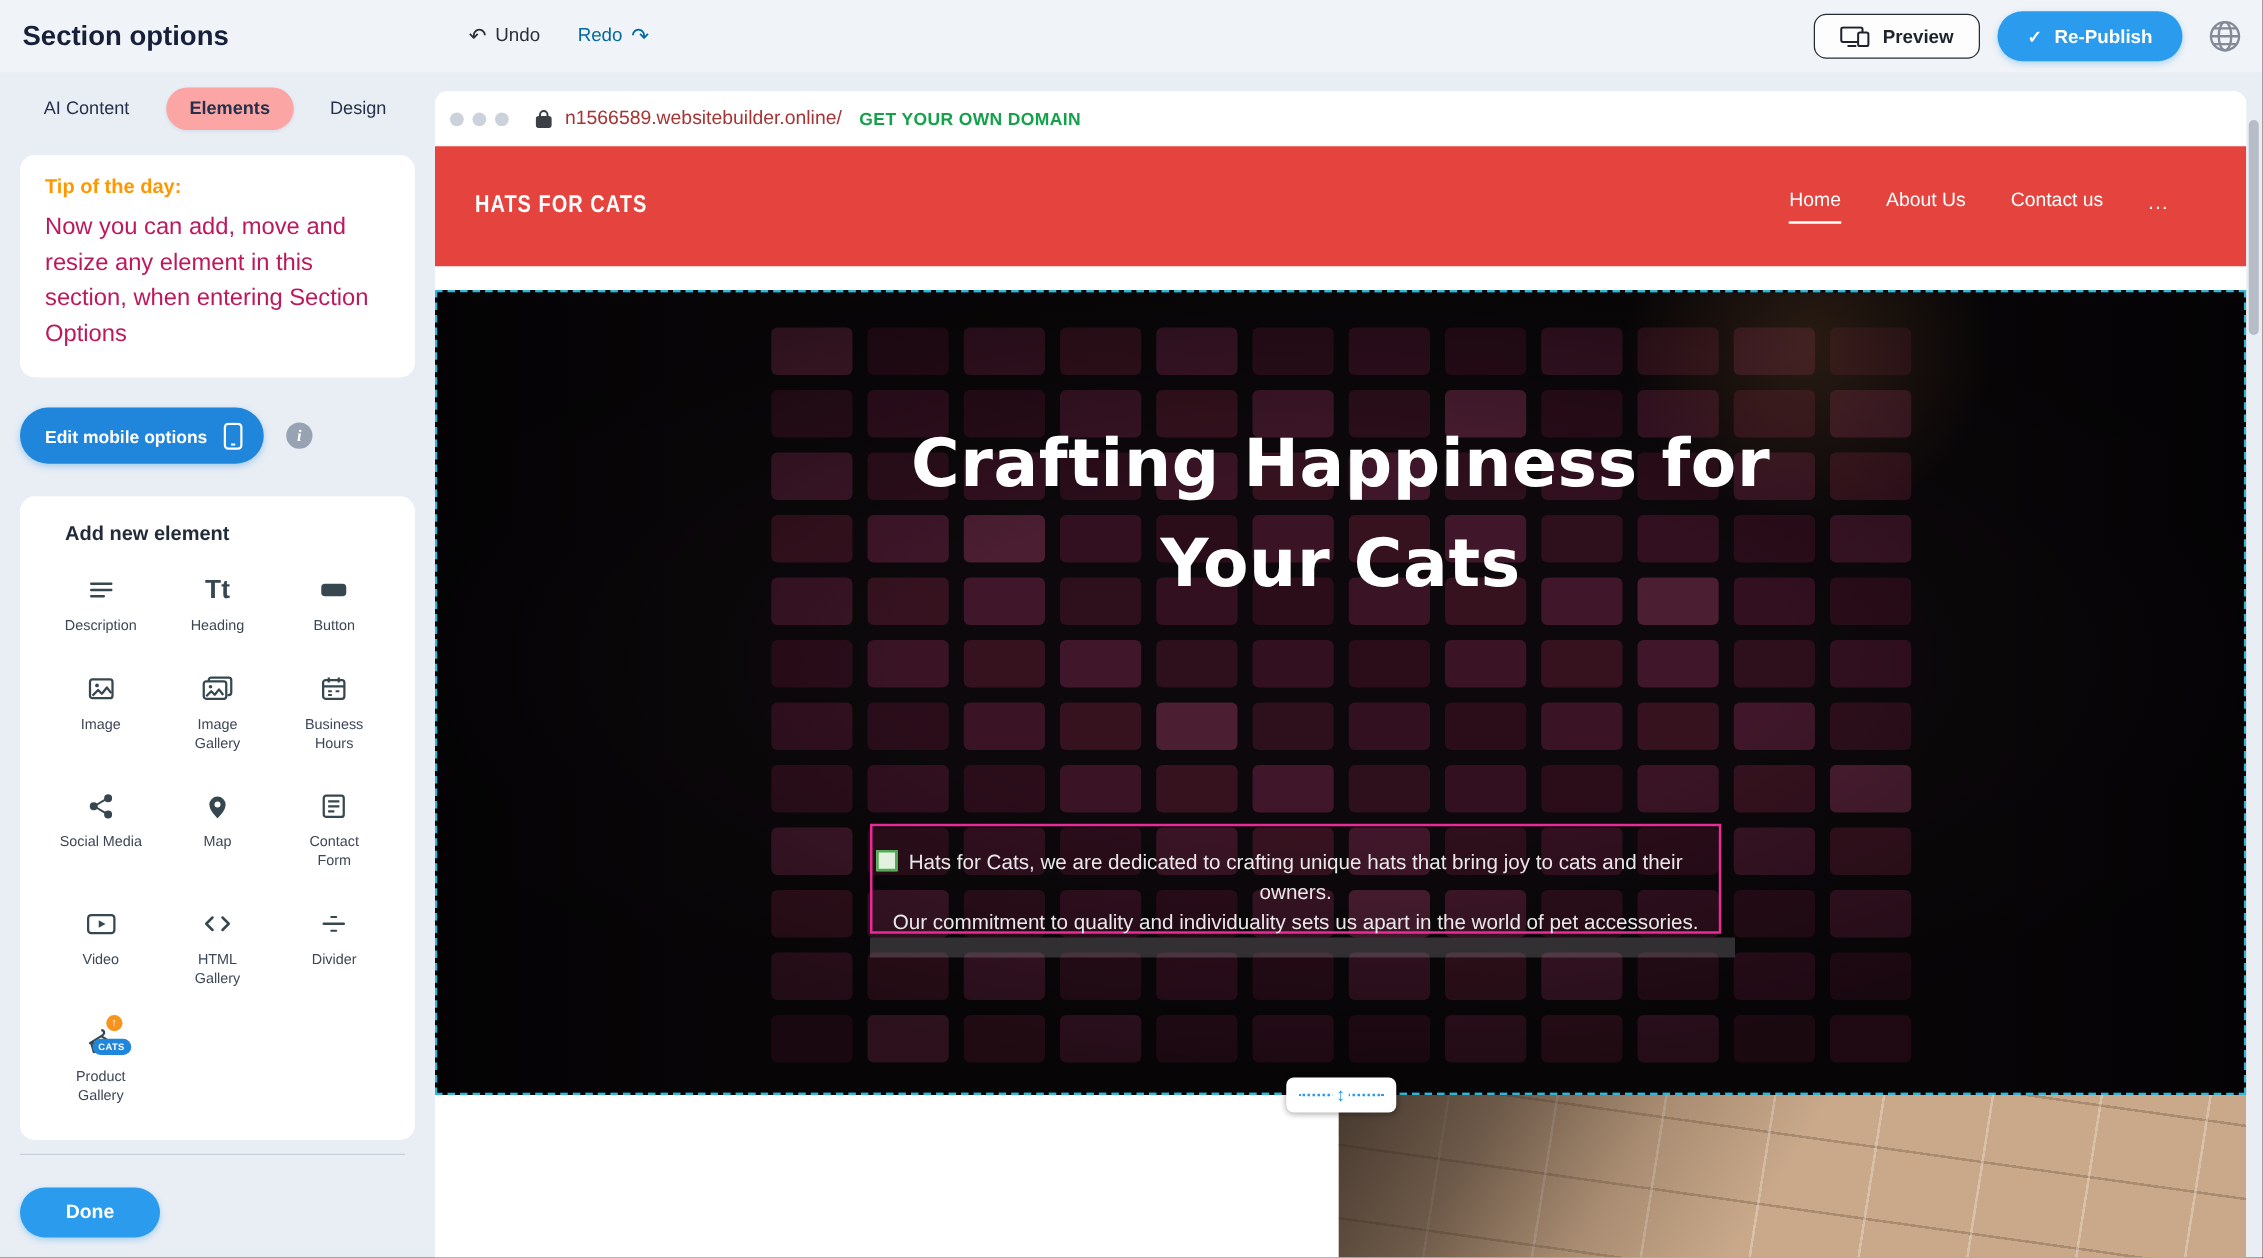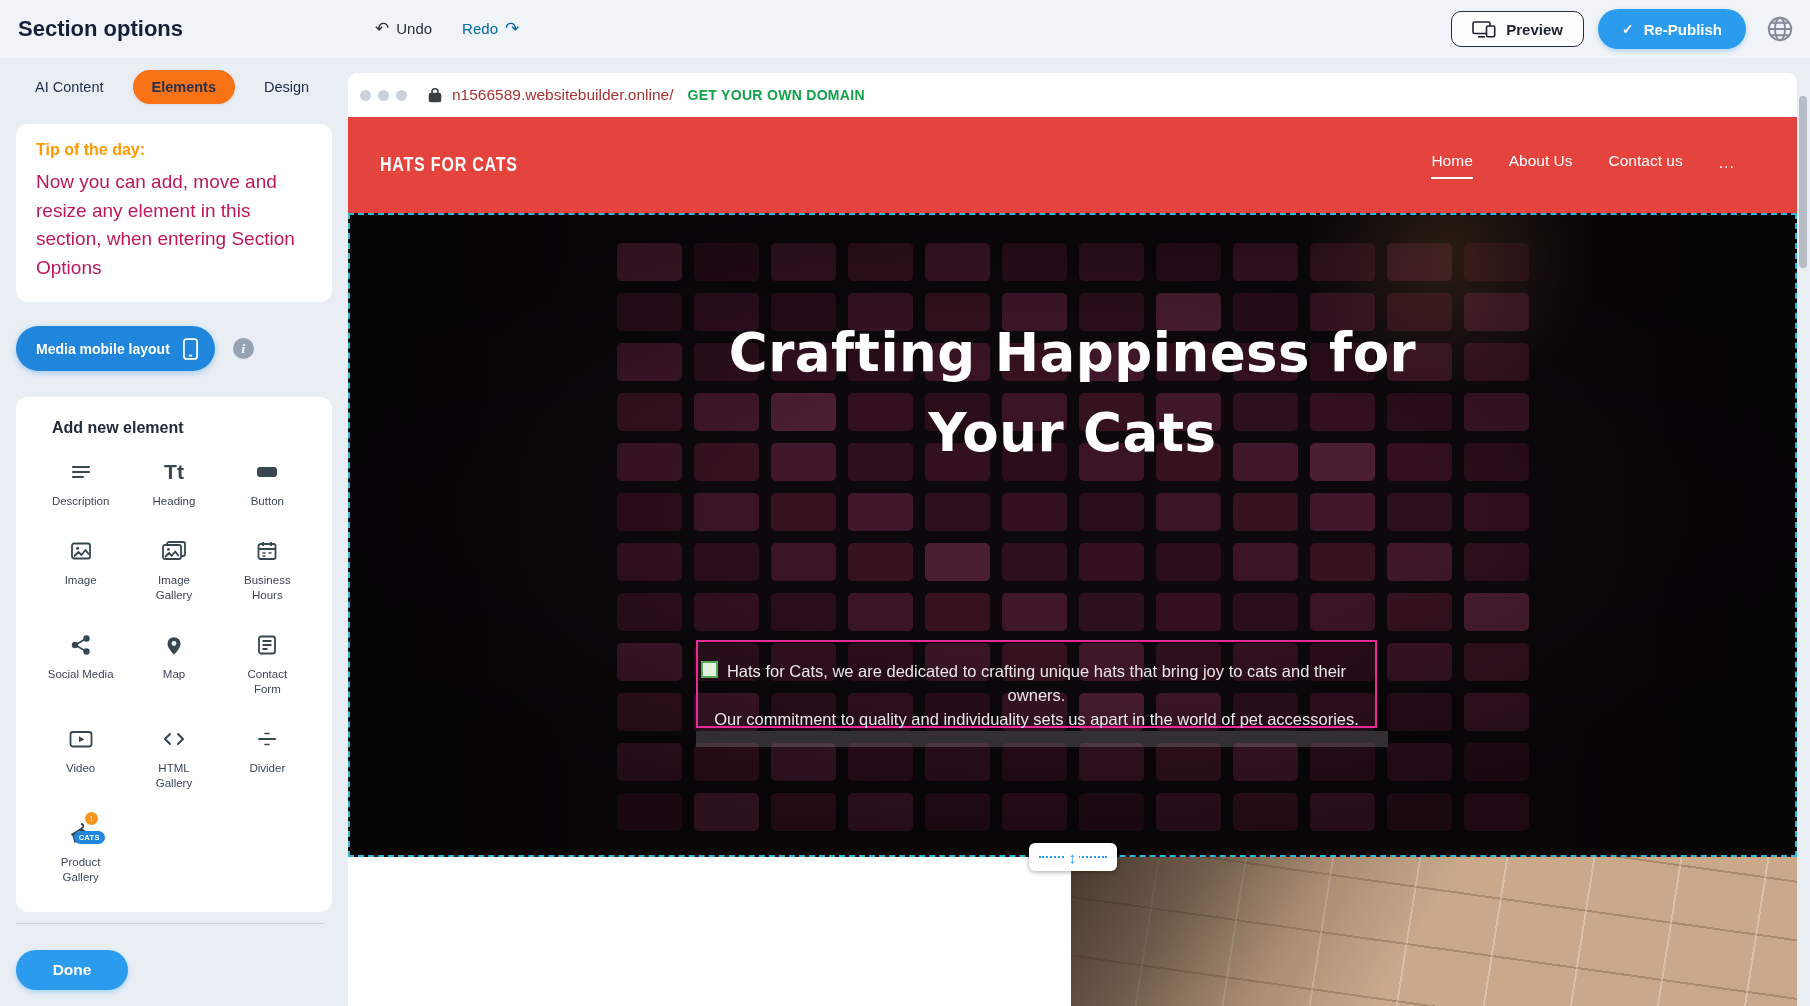--- a/index.html
+++ b/index.html
@@ -18,21 +18,21 @@
                  display:flex; align-items:center; gap:10px; font-size:15px; font-weight:600; color:#1c232b; cursor:pointer; }
   .republish-btn { height:40px; padding:0 24px; border:none; border-radius:21px; background:#2b9ced; color:#fff;
                  display:flex; align-items:center; gap:10px; font-size:15px; font-weight:700; cursor:pointer; box-shadow:0 2px 5px rgba(43,156,237,.35); }
   .check-glyph { font-size:14px; }
   .globe-btn { width:40px; height:40px; border:none; background:transparent; color:#828b97; cursor:pointer; display:flex; align-items:center; justify-content:center; }
 
   
   .sidebar { position:absolute; top:58px; left:0; width:348px; bottom:0; background:#e9eef5; }
   .tabs { margin:12px 16px 0; display:flex; gap:10px; align-items:center; }
   .tab { padding:9px 19px; font-size:14.5px; color:#25304a; border-radius:18px; cursor:pointer; }
-  .tab.active { background:#f97316; font-weight:700; box-shadow:0 1px 3px rgba(20,40,80,.10);text-align:center; }
+  .tab.active { background:#fca5a5; font-weight:700; box-shadow:0 1px 3px rgba(20,40,80,.10);text-align:center; }
   .tip-card { margin:20px 16px 0; background:#fff; border-radius:12px; padding:17px 20px 20px; }
   .tip-title { color:#ff9800; font-weight:700; font-size:16px; margin-bottom:9px; }
   .tip-body { font-size:19px; color:#be185d; line-height:1.5; max-width:300px; }
   .mobile-row { margin:24px 16px 0; display:flex; align-items:center; gap:18px; }
   .mobile-btn { background:#1f86dc; color:#fff; border:none; border-radius:23px; height:45px; padding:0 16px 0 20px;
                 display:flex; align-items:center; gap:12px; font-weight:700; font-size:14px; cursor:pointer; box-shadow:0 2px 6px rgba(31,134,220,.35); }
   .info-icon { width:21px; height:21px; border-radius:50%; background:#97a3b2; color:#fff; font-size:13px; font-weight:700;
                display:flex; align-items:center; justify-content:center; cursor:pointer; font-family:"Liberation Serif", serif; font-style:italic; }
   .elements-card { margin:26px 16px 0; background:#fff; border-radius:12px; padding:22px 20px 28px; }
   .card-title { font-size:16px; font-weight:700; color:#222b38; margin:0 0 20px 16px; }
@@ -59,21 +59,21 @@
   .domain-cta { font-size:14px; font-weight:700; color:#13a24a; letter-spacing:.3px; margin-left:14px; cursor:pointer; }
 
   
   .site-header { height:96px; background:#e5433e; display:flex; align-items:center; padding:0 0 0 32px; }
   .logo { color:#fff; font-weight:700; font-size:16px; letter-spacing:.8px; transform:scaleY(1.22); transform-origin:left center; cursor:pointer; }
   .site-nav { margin-left:auto; display:flex; gap:36px; align-items:flex-end; color:#fff; font-size:15.5px; padding-right:62px; }
   .nav-item { cursor:pointer; padding-bottom:7px; border-bottom:2px solid transparent; }
   .nav-item.active { border-bottom-color:#fff; }
   .nav-more { cursor:pointer; font-size:16px; letter-spacing:1px; padding-bottom:7px; }
 
-  .hero { position:relative; height:644px; background:#0c080b; border:2px dashed #2fb7d8; overflow:visible; }
+  .hero { position:relative; height:644px; background:#0c080b; border:2px dashed #2fb7d8; overflow:visible;margin-top:19px; }
   .hero-tiles { position:absolute; left:50%; transform:translateX(-50%); top:28px; width:912px;
                 display:grid; grid-template-columns:repeat(12,1fr); gap:12px; z-index:1; }
   .tile { height:38px; border-radius:5px; }
   .hero-shade { position:absolute; inset:0; z-index:2; pointer-events:none;
       background:
         radial-gradient(circle 210px at 76% 6%, rgba(141,92,52,.25), rgba(0,0,0,0) 70%),
         radial-gradient(ellipse 62% 58% at 50% 46%, rgba(0,0,0,0) 38%, rgba(0,0,0,.42) 88%),
         linear-gradient(to right, rgba(6,4,6,.85), rgba(6,4,6,0) 16%, rgba(6,4,6,0) 84%, rgba(6,4,6,.85)); }
   .hero-h1 { position:absolute; top:98px; left:0; right:0; text-align:center; color:#fff; z-index:3;
              font-family:"DejaVu Sans","Liberation Sans",sans-serif; font-size:53px; line-height:80px; font-weight:600; letter-spacing:.5px; }
@@ -152,21 +152,21 @@
       <div class="tab">Design</div>
     </nav>
 
     <div class="tip-card">
       <div class="tip-title">Tip of the day:</div>
       <div class="tip-body">Now you can add, move and resize any element in this section, when entering Section Options</div>
     </div>
 
     <div class="mobile-row">
       <button class="mobile-btn">
-        <span>Media mobile layout</span>
+        <span>Edit mobile options</span>
         <svg width="17" height="22" viewBox="0 0 14 20" fill="none" stroke="#ffffff" stroke-width="1.6">
           <rect x="1" y="1" width="12" height="18" rx="2.5"></rect>
           <path d="M5.5 16h3"></path>
         </svg>
       </button>
       <div class="info-icon">i</div>
     </div>
 
     <div class="elements-card">
       <h3 class="card-title">Add new element</h3>

